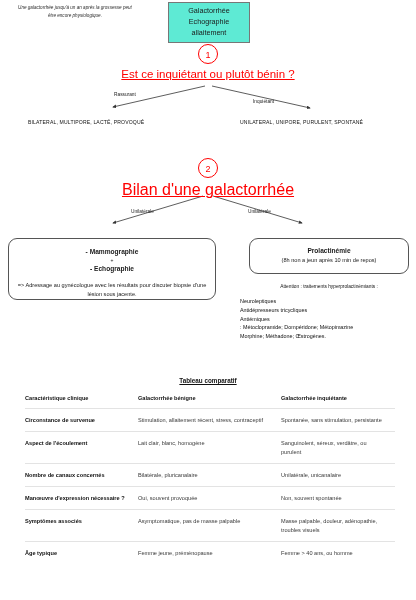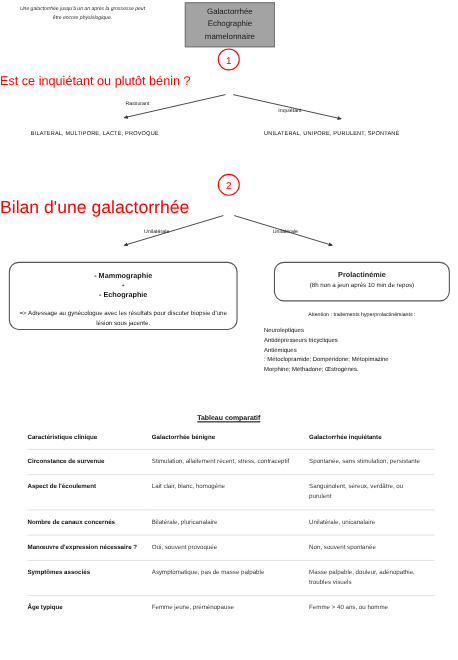--- a/index.html
+++ b/index.html
@@ -28,21 +28,21 @@
     text-align: center;
     color: #2a2a2a;
   }
 
   
   #root-box {
     left: 168px;
     top: 2px;
     width: 82px;
     border: 1px solid #777;
-    background: #a3a3a3;
+    background: #5eead4;
     text-align: center;
     font-size: 7.2px;
     line-height: 1.5;
     padding: 3px 2px 4px 2px;
     box-sizing: border-box;
   }
 
   
   .step-circle {
     width: 20px;
@@ -55,21 +55,22 @@
     text-align: center;
     box-sizing: border-box;
     background: #fff;
   }
   #step-1-circle { left: 198px; top: 44px; }
   #step-2-circle { left: 198px; top: 158px; }
 
   
   .step-question {
     color: #ff0000;
-    text-align: left;
+    text-decoration: underline;
+    text-align: center;
     font-size: 11.5px;
     white-space: nowrap;
   }
   #step-1-question { left: 0; top: 68px; width: 416px; }
   #step-2-question { left: 0; top: 181px; width: 416px; font-size: 16px; }
 
   
   .branch-label {
     font-size: 4.8px;
     color: #222;
@@ -199,21 +200,21 @@
 
   <line x1="203" y1="196" x2="113" y2="223" stroke="#333" stroke-width="0.8" marker-end="url(#arrowhead)"></line>
   <line x1="213" y1="196" x2="302" y2="223" stroke="#333" stroke-width="0.8" marker-end="url(#arrowhead)"></line>
 </svg>
 
 <div class="abs" id="intro-note">Une galactorrhée jusqu'à un an après la grossesse peut être encore physiologique.</div>
 
 <div class="abs" id="root-box">
   <div>Galactorrhée</div>
   <div>Echographie</div>
-  <div>mamelonnaire</div>
+  <div>allaitement</div>
 </div>
 
 <div class="abs step-circle" id="step-1-circle">1</div>
 <div class="abs step-question" id="step-1-question">Est ce inquiétant ou plutôt bénin ?</div>
 
 <div class="abs branch-label" id="label-rassurant">Rassurant</div>
 <div class="abs branch-label" id="label-inquietant">Inquiétant</div>
 
 <div class="abs outcome-text" id="outcome-benign">BILATERAL, MULTIPORE, LACTÉ, PROVOQUÉ</div>
 <div class="abs outcome-text" id="outcome-concerning">UNILATERAL, UNIPORE, PURULENT, SPONTANÉ</div>

